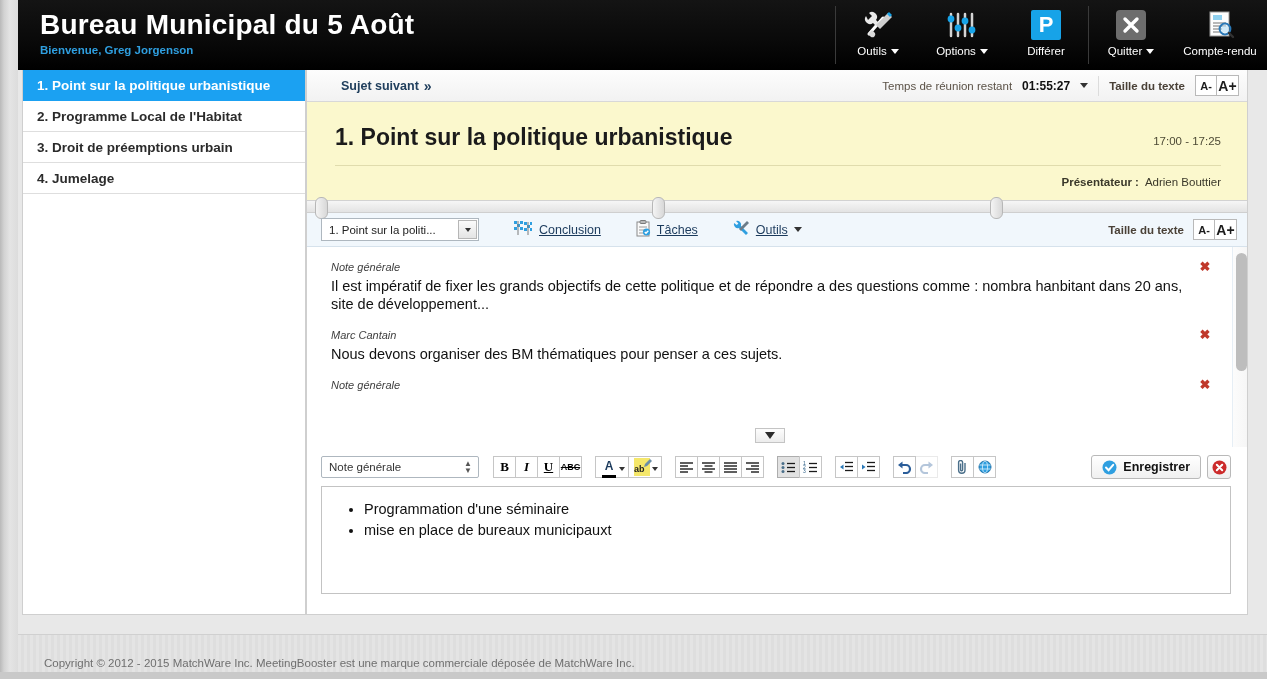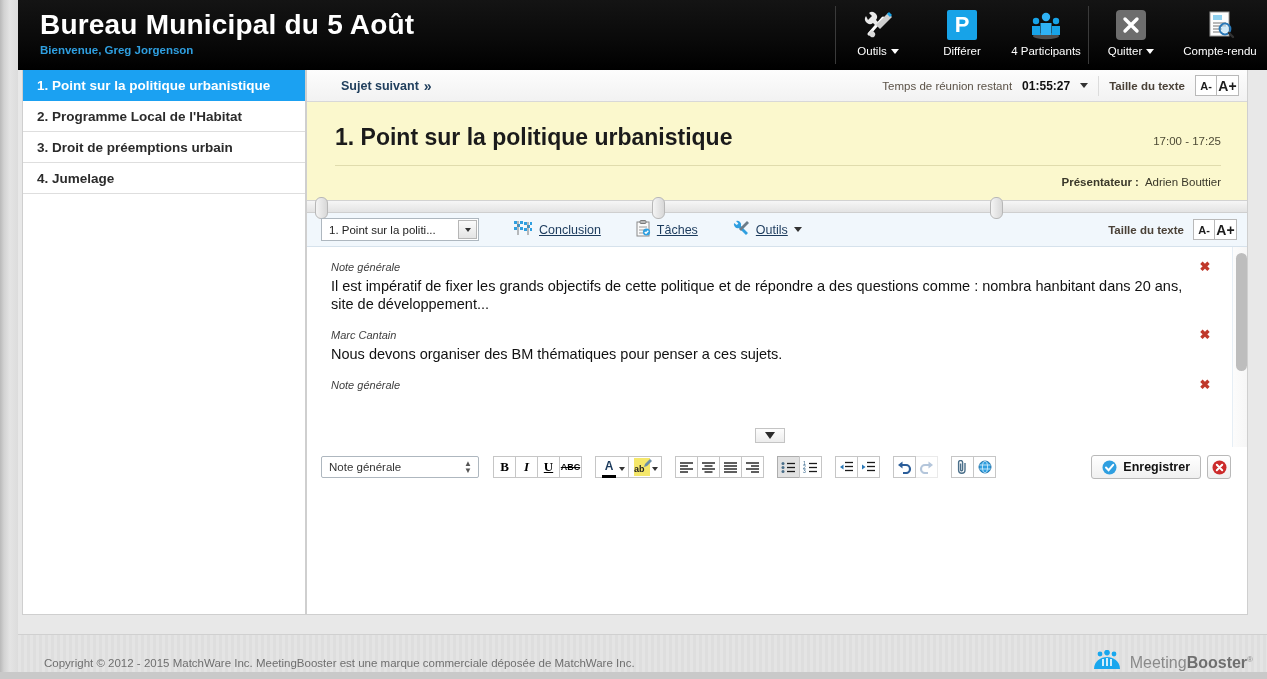--- a/index.html
+++ b/index.html
@@ -273,46 +273,50 @@
             <path d="M27 2 l3 3 -2 2 -3 -3 z" fill="#17a3e8"></path>
             <path d="M9 27 a3 3 0 0 0 4 -4 l-3 -3 -4 4 z" fill="#d9d9d9"></path>
           </svg>
         </span>
         <span class="lbl">
           <span>Outils</span>
           <i class="caret-d"></i>
         </span>
       </div>
 
+      <div class="hdr-btn">
+        <span class="glyph">
+          <svg width="32" height="30" viewBox="0 0 32 30">
+            <g fill="none" stroke="#d4d4d4" stroke-width="2.5" stroke-linecap="round">
+              <path d="M5 4 L5 26"></path>
+                <path d="M12 4 L12 26"></path>
+                <path d="M19 4 L19 26"></path>
+                <path d="M26 4 L26 26"></path>
+            </g>
+            <circle cx="5" cy="9" r="3.4" fill="#17a3e8"></circle>
+            <circle cx="12" cy="18" r="3.4" fill="#17a3e8"></circle>
+            <circle cx="19" cy="11" r="3.4" fill="#17a3e8"></circle>
+            <circle cx="26" cy="20" r="3.4" fill="#17a3e8"></circle>
+          </svg>
+        </span>
+        <span class="lbl">
+          <span>Options</span>
+          <i class="caret-d"></i>
+        </span>
+      </div>
 
       <div class="hdr-btn">
         <span class="glyph">
           <span class="p-badge">P</span>
         </span>
         <span class="lbl">
           <span>Différer</span>
         </span>
       </div>
 
-      <div class="hdr-btn">
-        <span class="glyph">
-          <svg width="36" height="30" viewBox="0 0 36 30">
-            <ellipse cx="18" cy="26" rx="13" ry="3.2" fill="#4e4e4e"></ellipse>
-            <circle cx="8" cy="11" r="3.2" fill="#17a3e8"></circle>
-            <path d="M4 16 h8 v9 h-8 z" fill="#17a3e8"></path>
-            <circle cx="28" cy="11" r="3.2" fill="#17a3e8"></circle>
-            <path d="M24 16 h8 v9 h-8 z" fill="#17a3e8"></path>
-            <circle cx="18" cy="7" r="4.2" fill="#2fb2f5"></circle>
-            <path d="M12.5 13 h11 v12 h-11 z" fill="#2fb2f5"></path>
-          </svg>
-        </span>
-        <span class="lbl">
-          <span>4 Participants</span>
-        </span>
-      </div>
 
       <div class="hdr-sep"></div>
 
       <div class="hdr-btn">
         <span class="glyph">
           <span class="x-badge">
             <svg width="20" height="20" viewBox="0 0 20 20">
               <path d="M4 4 L16 16 M16 4 L4 16" stroke="#fff" stroke-width="3.4" stroke-linecap="round"></path>
             </svg>
           </span>
@@ -667,33 +671,27 @@
           </div>
           <div class="cancel-btn">
             <svg width="15" height="15" viewBox="0 0 15 15">
               <circle cx="7.5" cy="7.5" r="7" fill="#cc2b2b"></circle>
               <path d="M4.8 4.8 L10.2 10.2 M10.2 4.8 L4.8 10.2" stroke="#fff" stroke-width="2" stroke-linecap="round"></path>
             </svg>
           </div>
         </div>
       </div>
 
+      <div class="editor-body">
+        <ul>
+          <li>Programmation d'une séminaire</li>
+          <li>mise en place de bureaux municipauxt</li>
+        </ul>
+      </div>
     </div>
   </div>
 
   <div class="footer">
     <div class="copyright">Copyright © 2012 - 2015 MatchWare Inc. MeetingBooster est une marque commerciale déposée de MatchWare Inc.</div>
-    <div class="logo-wrap">
-      <span>
-        <svg width="32" height="22" viewBox="0 0 32 22">
-          <circle cx="9" cy="4" r="2.4" fill="#19a7ee"></circle>
-          <circle cx="23" cy="4" r="2.4" fill="#19a7ee"></circle>
-          <circle cx="16" cy="2.6" r="2.8" fill="#19a7ee"></circle>
-          <path d="M3 19 C3 11, 10 7, 16 7 C22 7, 29 11, 29 19 z" fill="#19a7ee"></path>
-          <path d="M12 9 l0 7 M16 8 l0 8 M20 9 l0 7" stroke="#fff" stroke-width="1.6"></path>
-        </svg>
-      </span>
-      <span class="logo-text"><span>Meeting</span><b>Booster</b><sup>®</sup></span>
-    </div>
   </div>
 
   <div class="bottom-bar"></div>
 </div>
 
 </body></html>

